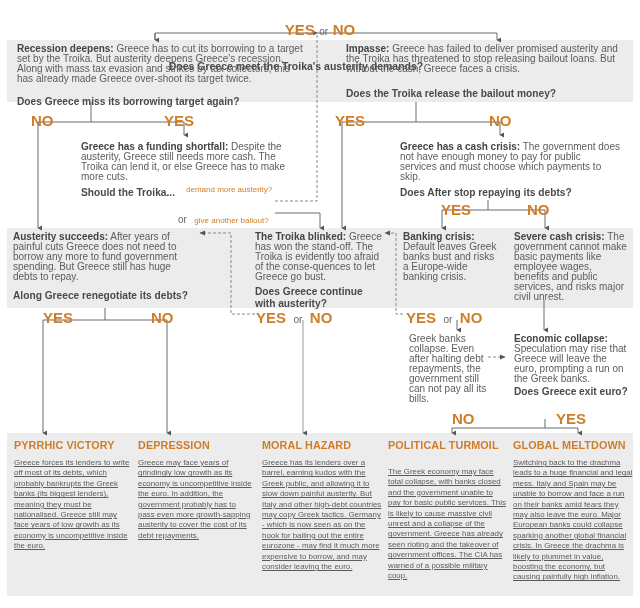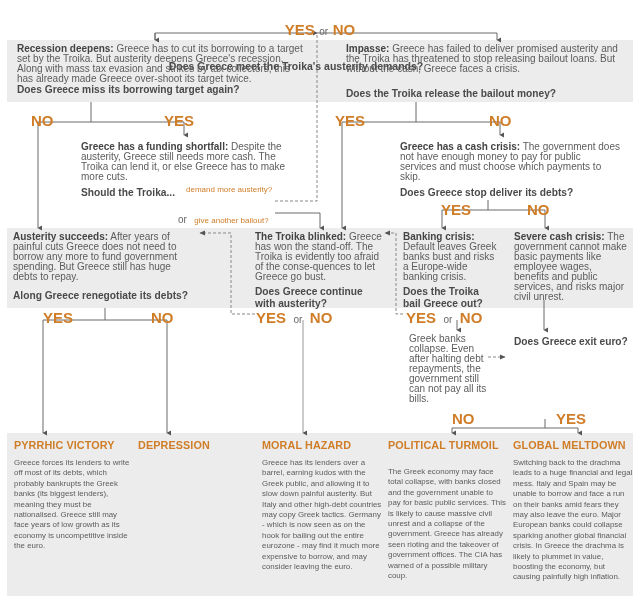--- a/index.html
+++ b/index.html
@@ -8,21 +8,21 @@
   .abs { position: absolute; }
   .band { position: absolute; background: #ececec; }
   .txt { font-size: 10px; line-height: 10px; color: #5c5c5c; }
   .txt b { color: #444; font-weight: bold; }
   .q { font-size: 10.2px; font-weight: bold; color: #4a4a4a; line-height: 12px; }
   .top-q { font-size: 10.5px; font-weight: bold; color: #4a4a4a; }
   .ans { font-size: 15px; font-weight: bold; color: #d07d28; }
   .or { font-size: 10px; color: #666; font-weight: normal; }
   .opt { font-size: 8px; color: #d07d28; }
   .h { font-size: 10.8px; font-weight: bold; color: #d07d28; letter-spacing: 0.1px; }
-  .body { font-size: 7.9px; line-height: 10.4px; color: #5c5c5c; }
+  .body { font-size: 7.9px; line-height: 10.4px; color: #5c5c5c; text-decoration: underline; }
   svg.lines { position: absolute; left: 0; top: 0; }
 </style>
 </head>
 <body>
 
 <div class="band" style="left:7px;top:40px;width:626px;height:62px;"></div>
 <div class="band" style="left:7px;top:228px;width:626px;height:80px;"></div>
 <div class="band" style="left:7px;top:433px;width:626px;height:163px;"></div>
 
 <svg class="lines" width="640" height="608">
@@ -81,21 +81,21 @@
 
 <div class="abs top-q" style="left:0;top:12px;width:592px;text-align:center;margin-top:48px;">Does Greece meet the Troika's austerity demands?</div>
 <div class="abs" style="left:0;top:21px;width:640px;text-align:center;">
   <span class="ans">YES</span>
   <span class="or">or</span>
   <span class="ans">NO</span>
 </div>
 
 <div class="abs" style="left:17px;top:44px;width:290px;">
   <div class="txt"><b>Recession deepens:</b><span> Greece has to cut its borrowing to a target set by the Troika. But austerity deepens Greece's recession. Along with mass tax evasion and strikes by tax collectors, this has already made Greece over-shoot its target twice.</span></div>
-  <div class="q" style="margin-top:0;">Does Greece miss its borrowing target again?</div>
+  <div class="q" style="margin-top:12px;">Does Greece miss its borrowing target again?</div>
 </div>
 <div class="abs ans" style="left:31px;top:112px;">NO</div>
 <div class="abs ans" style="left:164px;top:112px;">YES</div>
 
 <div class="abs" style="left:346px;top:44px;width:280px;">
   <div class="txt"><b>Impasse:</b><span> Greece has failed to deliver promised austerity and the Troika has threatened to stop releasing bailout loans. But without the cash, Greece faces a crisis.</span></div>
   <div class="q" style="margin-top:14px;">Does the Troika release the bailout money?</div>
 </div>
 <div class="abs ans" style="left:335px;top:112px;">YES</div>
 <div class="abs ans" style="left:489px;top:112px;">NO</div>
@@ -105,21 +105,21 @@
   <div class="q" style="margin-top:5px;">Should the Troika...</div>
 </div>
 <div class="abs opt" style="left:178px;top:185px;padding-left:8px;">demand more austerity?</div>
 <div class="abs" style="left:178px;top:209px;">
   <span class="or">or</span>
   <span class="opt" style="margin-left:3px;">give another bailout?</span>
 </div>
 
 <div class="abs" style="left:400px;top:142px;width:220px;">
   <div class="txt"><b>Greece has a cash crisis:</b><span> The government does not have enough money to pay for public services and must choose which payments to skip.</span></div>
-  <div class="q" style="margin-top:5px;">Does Greece stop deliver its debts?</div>
+  <div class="q" style="margin-top:5px;">Does After stop repaying its debts?</div>
 </div>
 <div class="abs ans" style="left:441px;top:201px;">YES</div>
 <div class="abs ans" style="left:527px;top:201px;">NO</div>
 
 <div class="abs" style="left:13px;top:232px;width:180px;">
   <div class="txt"><b>Austerity succeeds:</b><span> After years of painful cuts Greece does not need to borrow any more to fund government spending. But Greece still has huge debts to repay.</span></div>
   <div class="q" style="margin-top:8px;">Along Greece renegotiate its debts?</div>
 </div>
 <div class="abs ans" style="left:43px;top:309px;">YES</div>
 <div class="abs ans" style="left:151px;top:309px;">NO</div>
@@ -129,45 +129,46 @@
   <div class="q" style="margin-top:4px;">Does Greece continue with austerity?</div>
 </div>
 <div class="abs" style="left:256px;top:309px;">
   <span class="ans">YES</span>
   <span class="or" style="margin:0 3px;">or</span>
   <span class="ans">NO</span>
 </div>
 
 <div class="abs" style="left:403px;top:232px;width:95px;">
   <div class="txt"><b>Banking crisis:</b><span> Default leaves Greek banks bust and risks a Europe-wide banking crisis.</span></div>
-  <div class="q" style="margin-top:4px;">Does the Troika bail Greece out?</div>
 </div>
 <div class="abs" style="left:406px;top:309px;">
   <span class="ans">YES</span>
   <span class="or" style="margin:0 3px;">or</span>
   <span class="ans">NO</span>
 </div>
 
 <div class="abs" style="left:514px;top:232px;width:115px;">
   <div class="txt"><b>Severe cash crisis:</b><span> The government cannot make basic payments like employee wages, benefits and public services, and risks major civil unrest.</span></div>
 </div>
 
 <div class="abs txt" style="left:409px;top:334px;width:85px;">Greek banks collapse. Even after halting debt repayments, the government still can not pay all its bills.</div>
 <div class="abs" style="left:514px;top:334px;width:118px;">
+  <div class="txt"><b>Economic collapse:</b><br><span> Speculation may rise that Greece will leave the euro, prompting a run on the Greek banks.</span></div>
   <div class="q" style="margin-top:2px;">Does Greece exit euro?</div>
 </div>
 <div class="abs ans" style="left:452px;top:410px;">NO</div>
 <div class="abs ans" style="left:556px;top:410px;">YES</div>
 
 <div class="abs" style="left:14px;top:439px;width:118px;">
   <div class="h">PYRRHIC VICTORY</div>
   <div class="body" style="margin-top:7px;">Greece forces its lenders to write off most of its debts, which probably bankrupts the Greek banks (its biggest lenders), meaning they must be nationalised. Greece still may face years of low growth as its economy is uncompetitive inside the euro.</div>
 </div>
 <div class="abs" style="left:138px;top:439px;width:115px;">
   <div class="h">DEPRESSION</div>
+  <div class="body" style="margin-top:7px;">Greece may face years of grindingly low growth as its economy is uncompetitive inside the euro. In addition, the government probably has to pass even more growth-sapping austerity to cover the cost of its debt repayments.</div>
 </div>
 <div class="abs" style="left:262px;top:439px;width:120px;">
   <div class="h">MORAL HAZARD</div>
   <div class="body" style="margin-top:7px;">Greece has its lenders over a barrel, earning kudos with the Greek public, and allowing it to slow down painful austerity. But Italy and other high-debt countries may copy Greek tactics. Germany - which is now seen as on the hook for bailing out the entire eurozone - may find it much more expensive to borrow, and may consider leaving the euro.</div>
 </div>
 <div class="abs" style="left:388px;top:439px;width:118px;">
   <div class="h">POLITICAL TURMOIL</div>
   <div class="body" style="margin-top:16px;">The Greek economy may face total collapse, with banks closed and the government unable to pay for basic public services. This is likely to cause massive civil unrest and a collapse of the government. Greece has already seen rioting and the takeover of government offices. The CIA has warned of a possible military coup.</div>
 </div>
 <div class="abs" style="left:513px;top:439px;width:120px;">

